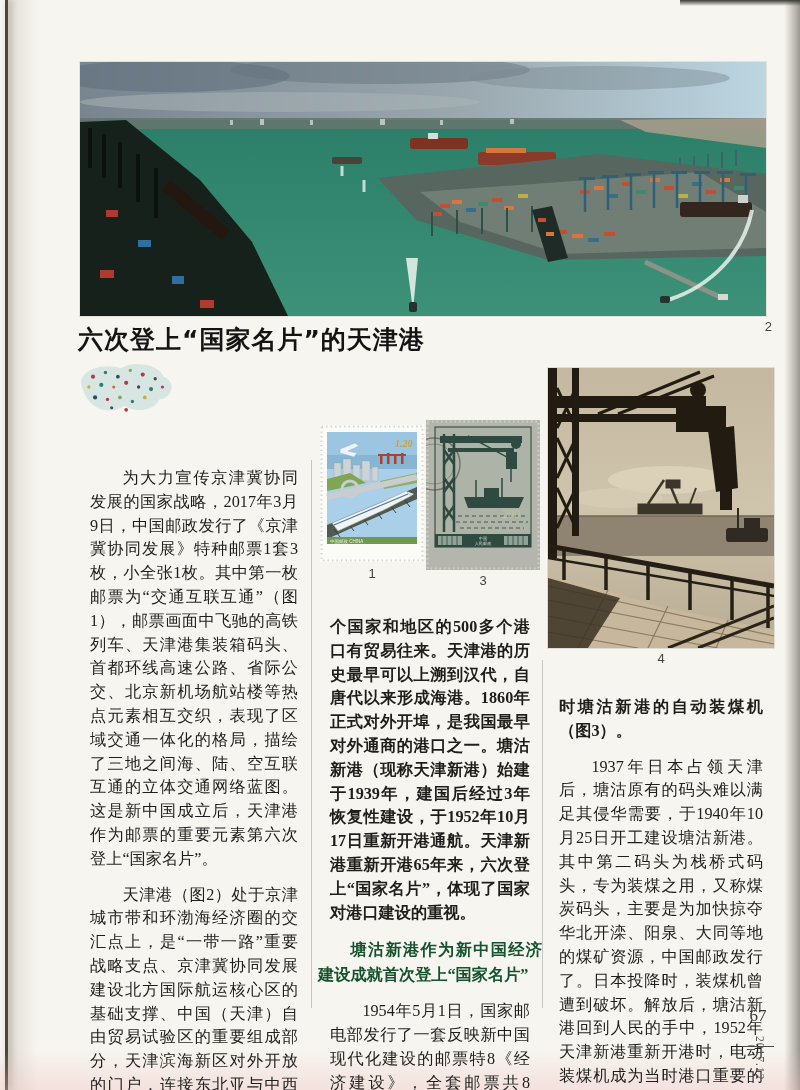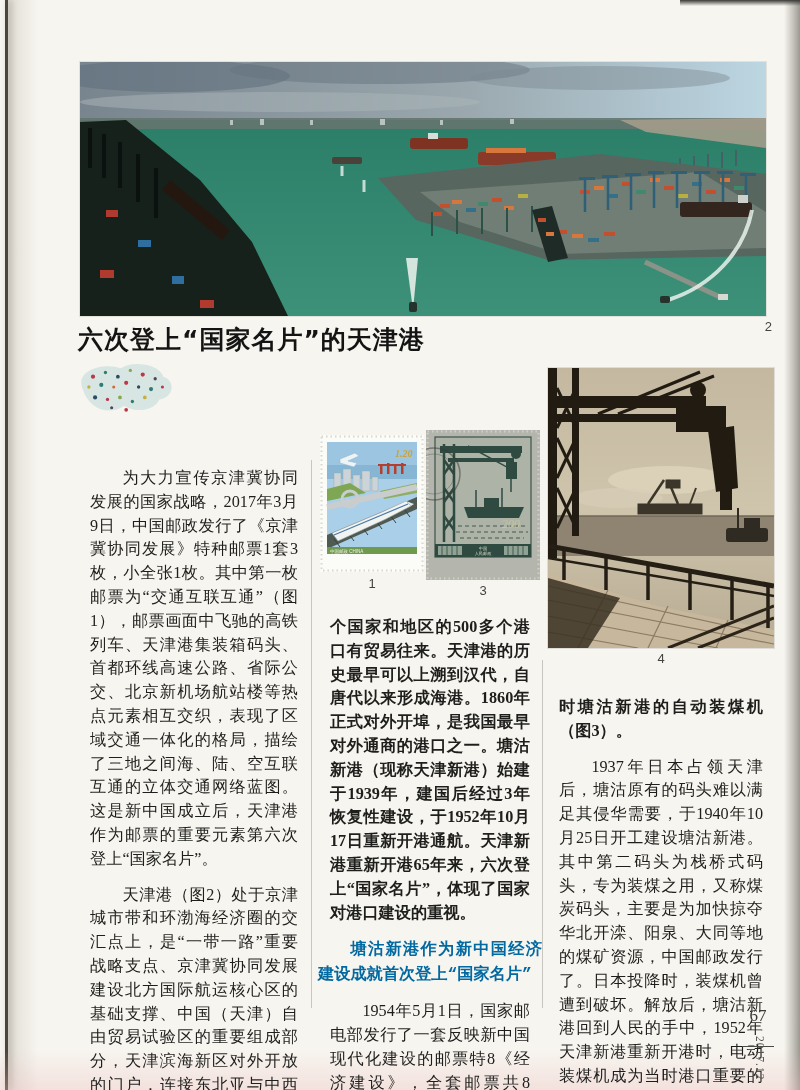--- a/index.html
+++ b/index.html
@@ -16,40 +16,40 @@
   .photo-main{position:absolute;left:80px;top:62px;width:686px;height:254px;box-shadow:0 0 0 1px rgba(0,0,0,.08);}
   .photo-main svg{display:block;width:100%;height:100%;}
   .caption{font-family:"Liberation Sans",sans-serif;font-size:13px;color:#44443f;}
   .cap2{position:absolute;left:748px;top:319px;width:24px;text-align:right;}
 
   
   .title{position:absolute;left:78px;top:320px;margin:0;font-size:25px;line-height:40px;font-weight:900;color:#141414;letter-spacing:1px;font-family:"DejaVu Sans","Liberation Sans",sans-serif;}
   .dot-blob{position:absolute;left:64px;top:358px;width:114px;height:60px;}
 
   
-  .stamps{position:absolute;left:320px;top:430px;width:222px;height:172px;}
+  .stamps{position:absolute;left:320px;top:420px;width:222px;height:172px;}
   .stamp1{position:absolute;left:0;top:5px;width:104px;height:137px;}
   .stamp3{position:absolute;left:106px;top:0;width:114px;height:150px;}
   .cap-stamp1{position:absolute;left:0;top:146px;width:104px;text-align:center;}
   .cap-stamp3{position:absolute;left:106px;top:153px;width:114px;text-align:center;}
 
   
   .photo4{position:absolute;left:548px;top:368px;width:226px;height:280px;box-shadow:0 0 0 1px rgba(0,0,0,.1);}
   .photo4 svg{display:block;width:100%;height:100%;}
   .cap4{position:absolute;left:548px;top:651px;width:226px;text-align:center;}
 
   
   .col{position:absolute;color:#1e1e1c;font-family:"Liberation Serif","DejaVu Serif",serif;font-size:16.2px;line-height:23.8px;text-align:justify;}
   .col p{margin:12px;}
   .p-indent{text-indent:2em;}
   .p-flush{text-indent:0;font-weight:bold;}
   .col-left{left:78px;top:455px;width:232px;}
   .col-mid{left:318px;top:604px;width:224px;}
   .col-right{left:547px;top:684px;width:228px;}
-  .subhead{font-family:Liberation Mono, monospace;font-weight:700;font-size:16.2px;line-height:25px;text-indent:2em;margin:13px 0 7px 0 !important;color:#0369a1;}
+  .subhead{font-family:Liberation Serif, serif;font-weight:700;font-size:16.2px;line-height:25px;text-indent:2em;margin:13px 0 7px 0 !important;color:#14532d;}
   .rule{position:absolute;width:1px;background:#c7c6c0;}
   .rule1{left:311px;top:460px;height:548px;}
   .rule2{left:542px;top:660px;height:348px;}
 
   
   .folio{position:absolute;left:742px;top:1006px;width:32px;text-align:center;font-family:"Liberation Serif",serif;font-size:17px;color:#3a3a38;border-bottom:1.5px solid #4a4a46;padding-bottom:20px;}
   .issue{position:absolute;left:766px;top:1036px;font-family:"Liberation Serif",serif;font-size:11.5px;color:#55534e;letter-spacing:1px;transform:rotate(90deg);transform-origin:left top;white-space:nowrap;}
 </style>
 </head>
 <body>

